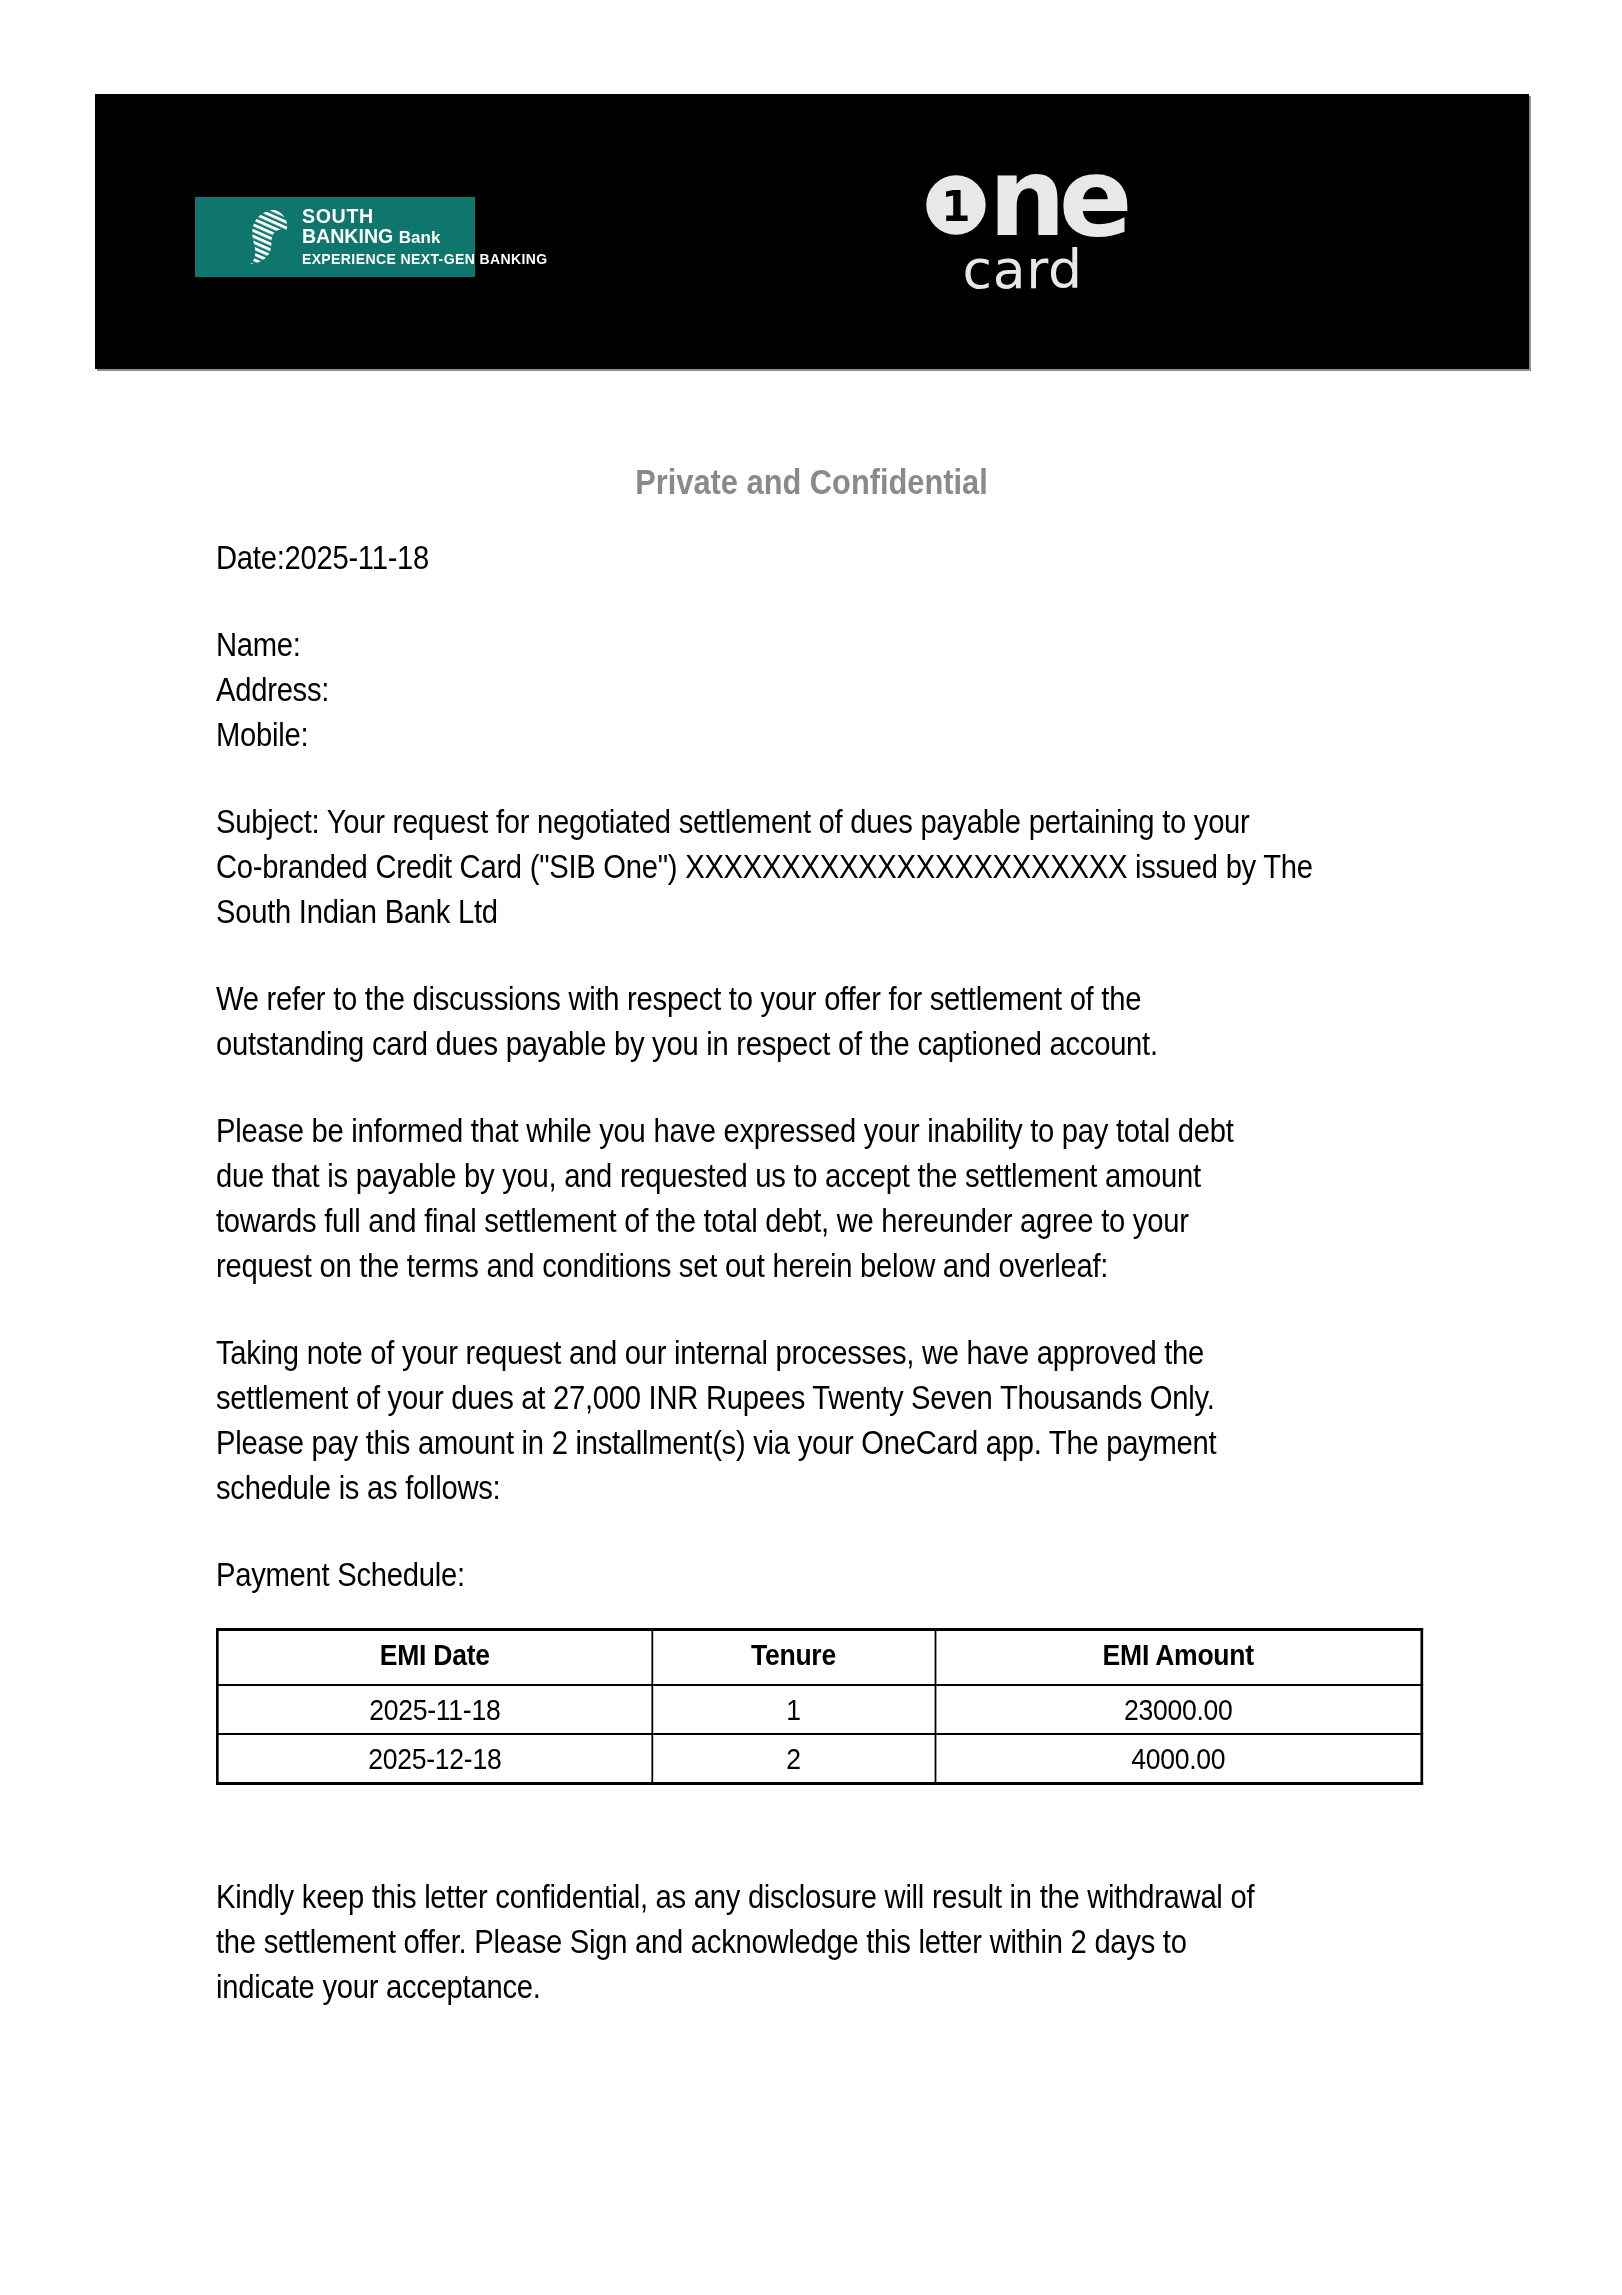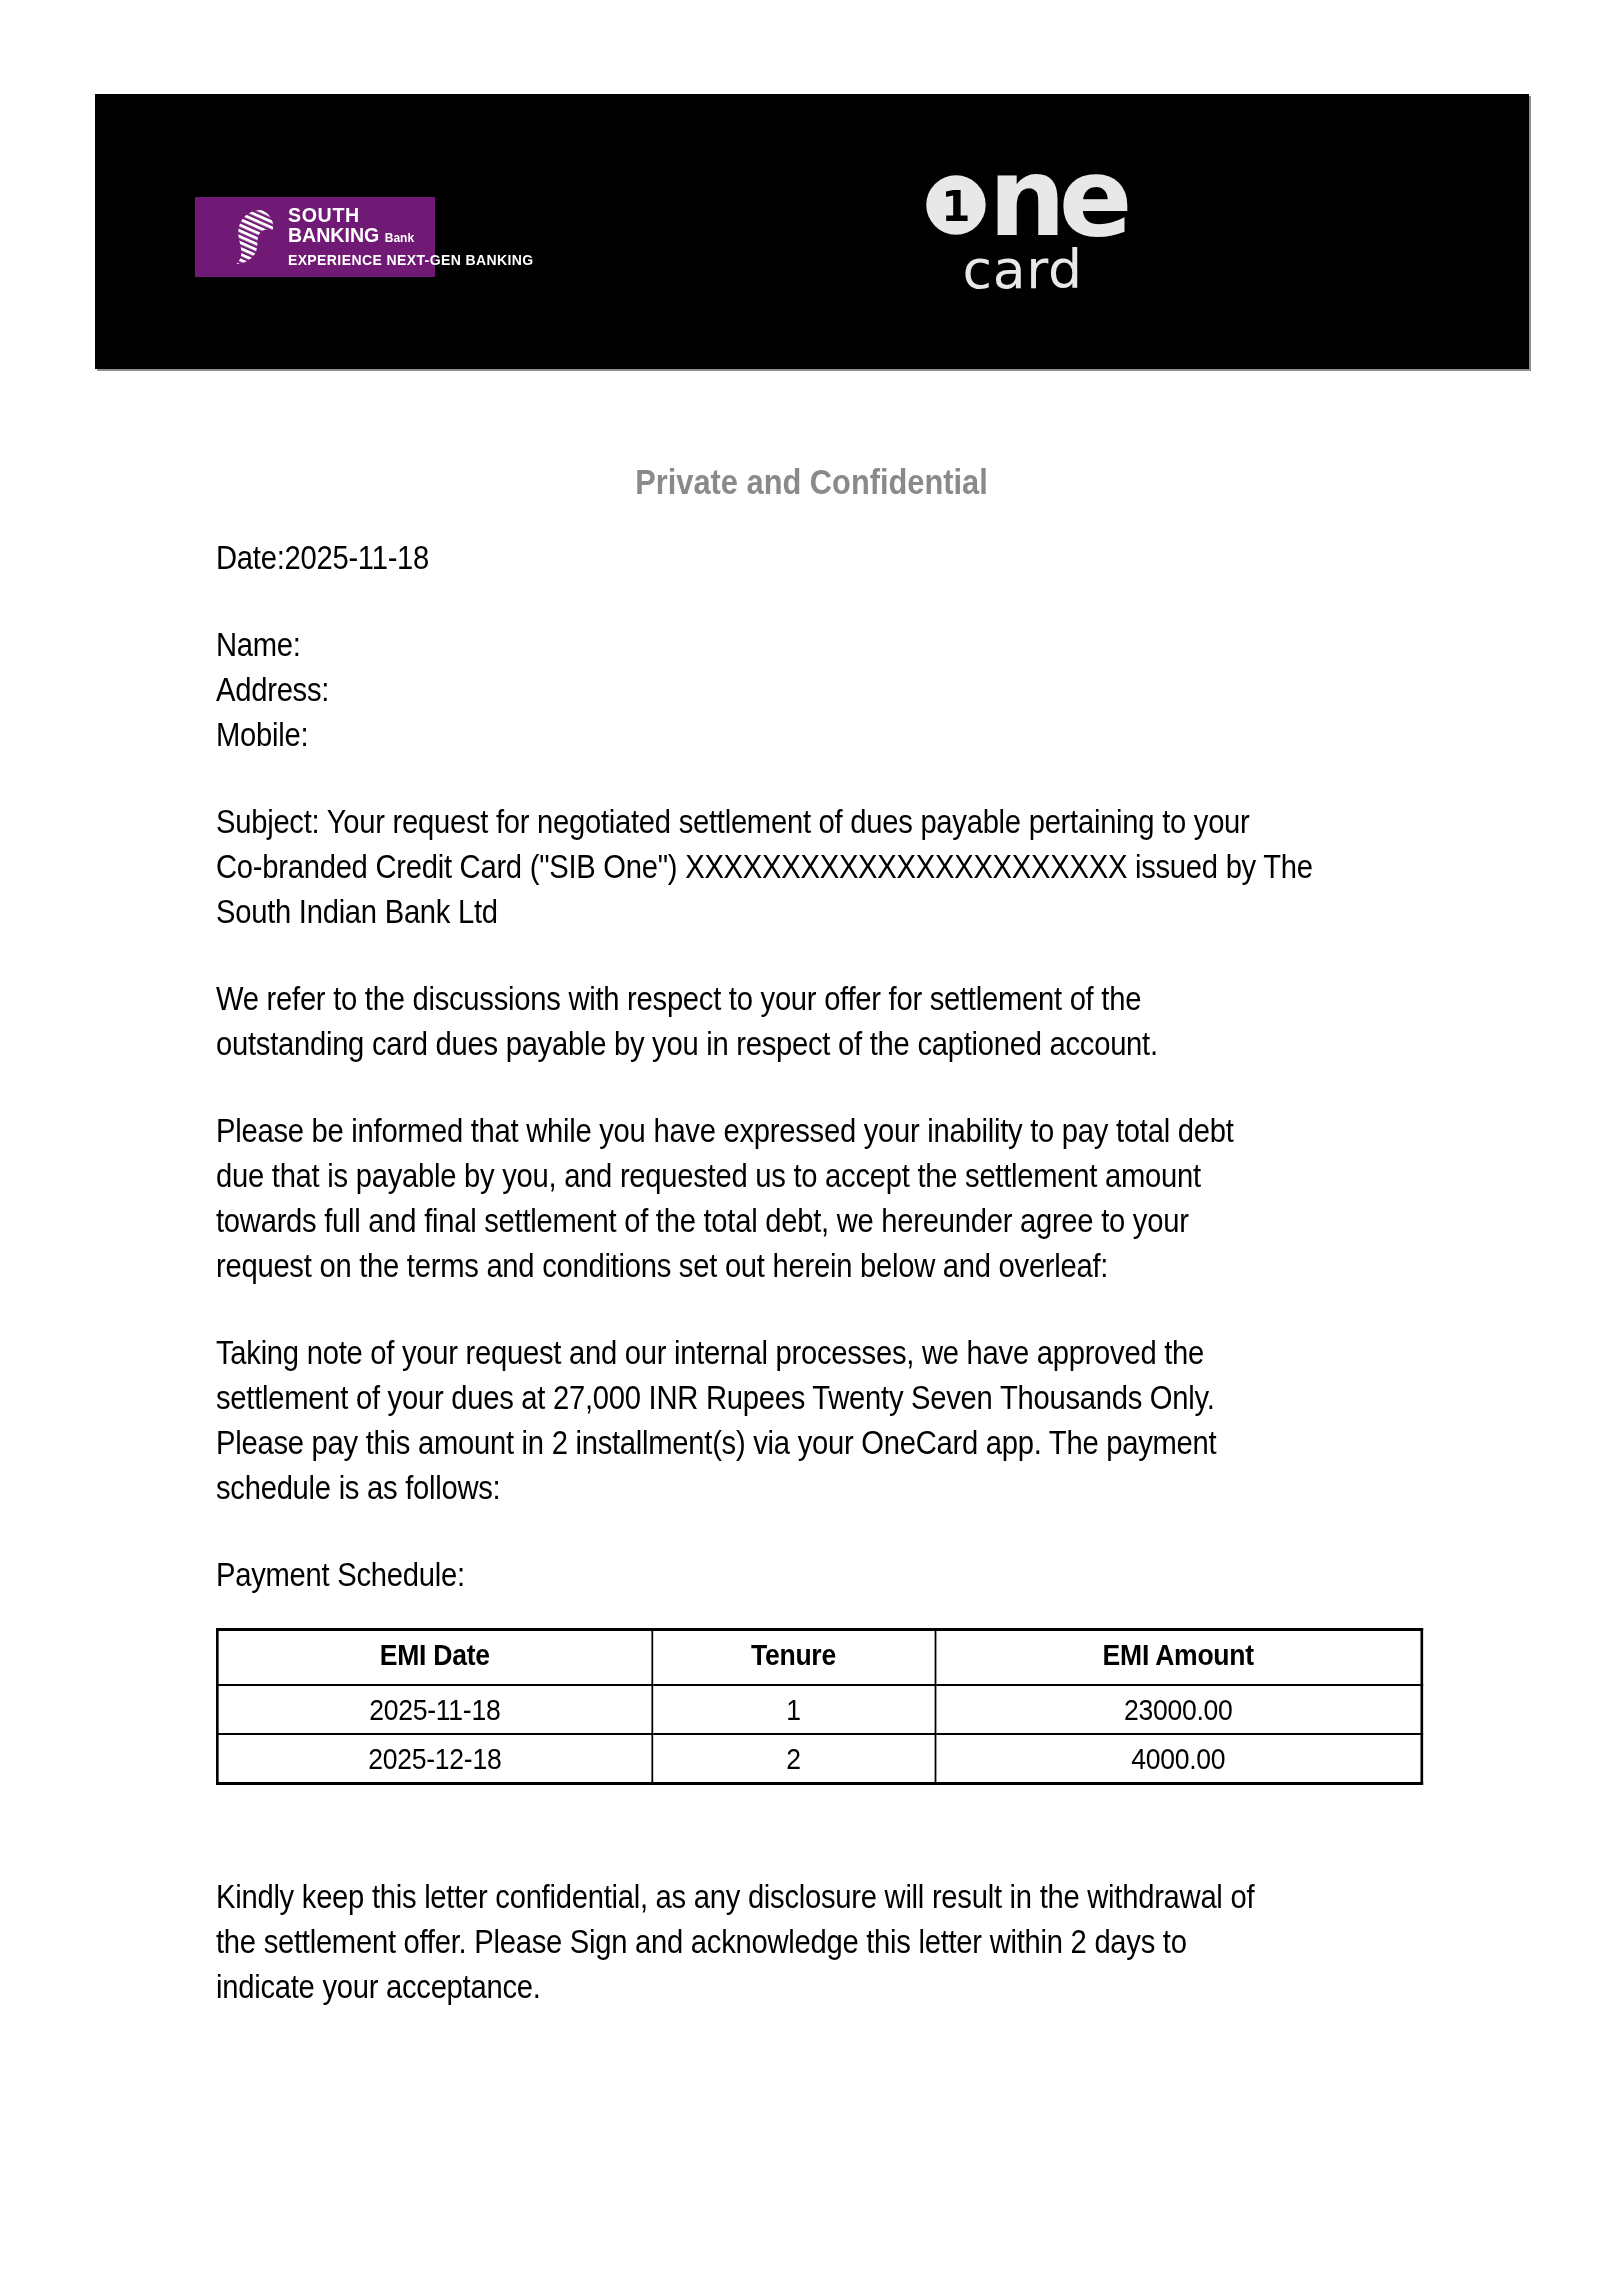--- a/index.html
+++ b/index.html
@@ -6,29 +6,29 @@
   .page{
     position:relative;width:1623px;height:2295px;background:#ffffff;
     font-family:"Liberation Sans",sans-serif;color:#000;overflow:hidden;
   }
   
   .header-band{
     position:absolute;left:95px;top:94px;width:1434px;height:275px;
     background:#000;box-shadow:2px 2px 0 #8f8f8f;
   }
   .sib-logo{
-    position:absolute;left:100px;top:103px;width:240px;height:80px;
-    background:#701a75;display:flex;align-items:center;box-sizing:border-box;
-    padding-left:38px;
+    position:absolute;left:100px;top:103px;width:280px;height:80px;
+    background:#0f766e;display:flex;align-items:center;box-sizing:border-box;
+    padding-left:52px;
   }
   .sib-emblem{flex:0 0 auto;}
   .sib-text{margin-left:7.9px;color:#fff;}
   .sib-line1{font-size:19.6px;font-weight:bold;letter-spacing:0.7px;line-height:19.6px;}
   .sib-line2{font-size:19.6px;font-weight:bold;line-height:21.6px;white-space:nowrap;}
-  .sib-bank{font-size:12px;font-weight:600;}
+  .sib-bank{font-size:17px;font-weight:600;}
   .sib-tagline{font-size:14px;font-weight:bold;letter-spacing:0.4px;margin-top:2.6px;white-space:nowrap;}
   .onecard{position:absolute;left:824px;top:58px;width:232px;height:145px;}
   
   .confidential{
     position:absolute;left:0;top:462px;width:1623px;text-align:center;
     font-size:35px;font-weight:bold;line-height:39px;color:#8a8a8a;
     transform:scaleX(0.88);
   }
   .letter-body{
     position:absolute;left:216px;top:535px;width:1544px;

